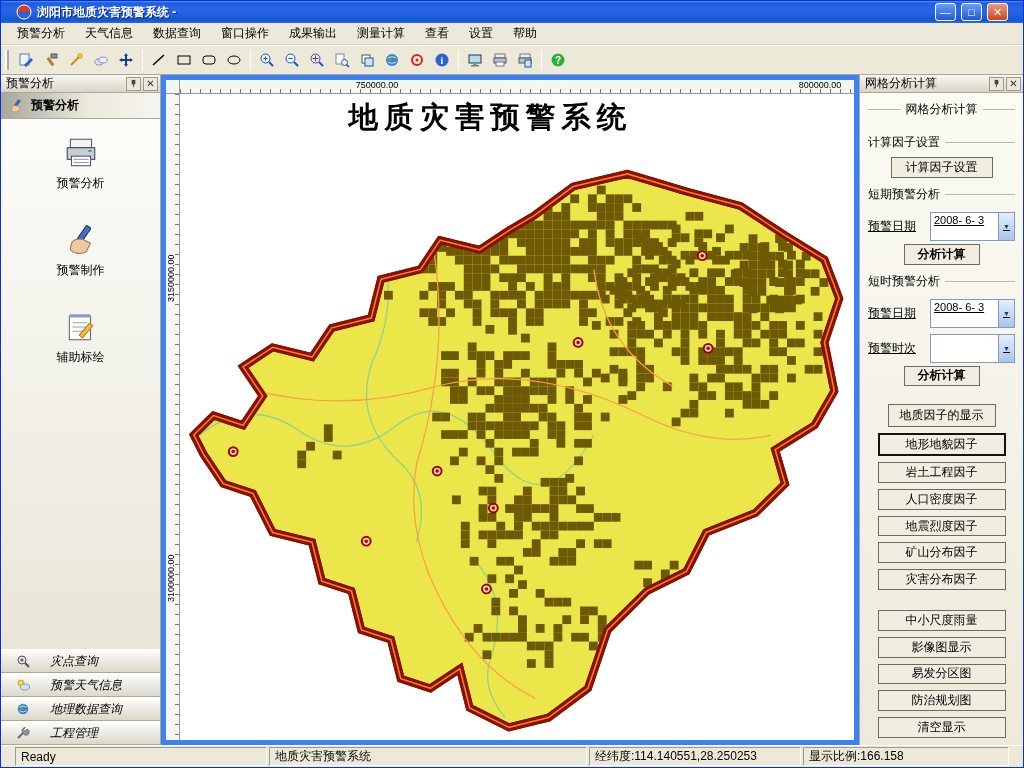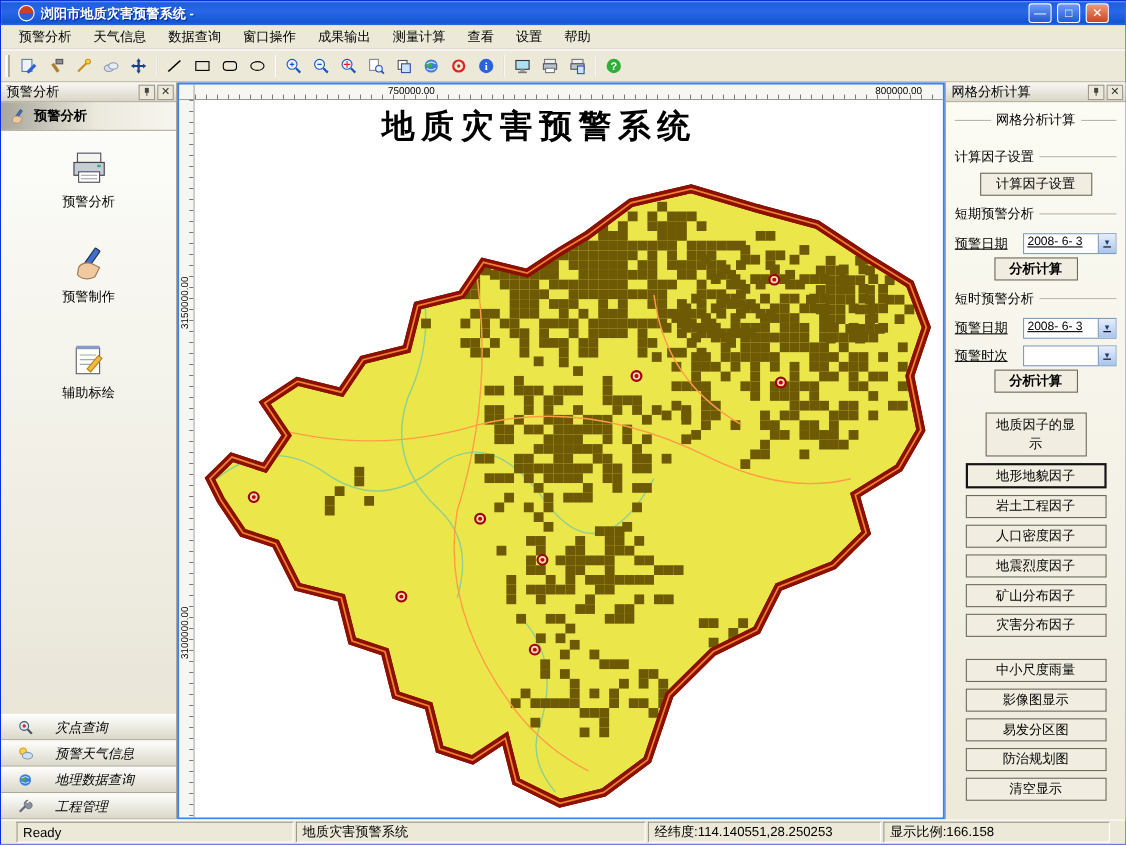--- a/index.html
+++ b/index.html
@@ -33,21 +33,21 @@
 .capbtn{width:15px;height:14px;border:1px solid #9d9a8d;background:#ece9d8;display:flex;align-items:center;justify-content:center;font-size:10px;line-height:10px;cursor:pointer;margin-left:2px;color:#333;}
 
 
 .left-panel{flex:0 0 160px;background:#ece9d8;border-right:1px solid #aca899;display:flex;flex-direction:column;min-height:0;}
 .lp-header{flex:0 0 26px;background:linear-gradient(90deg,#a8a69b,#ece9dd 55%,#f6f5ef);display:flex;align-items:center;gap:7px;padding:0 7px;font-weight:bold;border-bottom:1px solid #aca899;}
 .lp-tools{flex:1;background:linear-gradient(180deg,#fcfcf9,#e9e6d8);display:flex;flex-direction:column;align-items:center;padding-top:16px;gap:30px;min-height:0;overflow:hidden;}
 .lp-tool{display:flex;flex-direction:column;align-items:center;gap:4px;cursor:pointer;width:120px;}
 .acc-bar{flex:0 0 24px;background:linear-gradient(180deg,#fdfdfb,#dbd7c9);border-top:1px solid #fff;border-bottom:1px solid #aca899;display:flex;align-items:center;gap:20px;padding:0 15px;cursor:pointer;font-style:italic;}
 
 
-.map-area{flex:1;background:#e5e5e5;border:2px solid #3b82f6;display:grid;grid-template-columns:14px 1fr;grid-template-rows:14px 1fr;min-width:0;min-height:0;}
+.map-area{flex:1;background:#701a75;border:5px solid #3b82f6;display:grid;grid-template-columns:14px 1fr;grid-template-rows:14px 1fr;min-width:0;min-height:0;}
 .ruler-corner{border-right:1px solid #999;border-bottom:1px solid #999;background:#f6f6f3;}
 .ruler-top{position:relative;border-bottom:1px solid #999;background:#f6f6f3;overflow:hidden;}
 .ruler-top::after{content:"";position:absolute;left:0;right:0;bottom:0;height:4px;background:repeating-linear-gradient(90deg,#777 0 1px,transparent 1px 10px);}
 .ruler-top .rlabel{position:absolute;top:0;font-size:9px;transform:translateX(-50%);white-space:nowrap;}
 .ruler-left{position:relative;border-right:1px solid #999;background:#f6f6f3;overflow:hidden;}
 .ruler-left::after{content:"";position:absolute;top:0;bottom:0;right:0;width:4px;background:repeating-linear-gradient(180deg,#777 0 1px,transparent 1px 10px);}
 .ruler-left .rlabel{position:absolute;left:0;font-size:9px;white-space:nowrap;transform-origin:0 0;transform:rotate(-90deg);}
 .map-canvas{position:relative;background:#fff;overflow:hidden;}
 .map-canvas svg{position:absolute;inset:0;width:100%;height:100%;}
 
@@ -56,24 +56,24 @@
 .rp-content{flex:1;background:linear-gradient(180deg,#fcfbf4,#edeadb);padding:6px 8px 4px;display:flex;flex-direction:column;overflow:hidden;}
 .sep-center{display:flex;align-items:center;gap:5px;margin:2px 0 8px;}
 .sep-center::before,.sep-center::after{content:"";flex:1;border-top:1px solid #b9b6a6;box-shadow:0 1px 0 #fff;}
 .sep-left{display:flex;align-items:center;gap:5px;margin:8px 0 6px;}
 .sep-left::after{content:"";flex:1;border-top:1px solid #b9b6a6;box-shadow:0 1px 0 #fff;}
 .xpbtn{height:21px;background:#f1eee1;border:1px solid #6e6a5c;font-size:12px;font-family:inherit;cursor:pointer;display:block;}
 .xpbtn.w100{width:102px;align-self:center;}
 .xpbtn.w88{width:76px;align-self:center;font-weight:bold;}
 .xpbtn.factor{width:128px;align-self:center;margin:3px 0;}
 .xpbtn.active{border:2px solid #141414;height:23px;}
-.label-box{width:92px;align-self:center;border:1px solid #6e6a5c;background:#f1eee1;text-align:center;padding:2px 4px;margin:18px 0 3px;}
+.label-box{width:108px;align-self:center;border:1px solid #6e6a5c;background:#f1eee1;text-align:center;padding:2px 4px;margin:18px 0 3px;}
 .field-row{display:flex;align-items:center;gap:4px;margin:3px 0;text-decoration:underline;}
 .field-label{flex:0 0 58px;}
-.combo{flex:1;height:19px;border:1px solid #7f9db9;background:#fff;display:flex;align-items:stretch;cursor:pointer;min-width:0;}
+.combo{flex:1;height:29px;border:1px solid #7f9db9;background:#fff;display:flex;align-items:stretch;cursor:pointer;min-width:0;}
 .combo-val{flex:1;padding:1px 3px;white-space:nowrap;overflow:hidden;font-size:11px;}
 .combo-arrow{width:16px;background:linear-gradient(180deg,#e6eefc,#a9c4ee);border-left:1px solid #7f9db9;display:flex;align-items:center;justify-content:center;}
 .combo-arrow::after{content:"▼";font-size:7px;color:#1c3a6e;}
 .gap14{height:14px;flex:0 0 14px;}
 
 
 .statusbar{flex:0 0 17px;display:flex;background:#ece9d8;border-top:1px solid #fff;padding:1px 14px;gap:2px;font-size:12px;}
 .sb-cell{border:1px solid;border-color:#9d9a8d #fff #fff #9d9a8d;padding:0 5px;display:flex;align-items:center;white-space:nowrap;overflow:hidden;}
 .sb-ready{flex:0 0 252px;}
 .sb-doc{flex:0 0 318px;}

